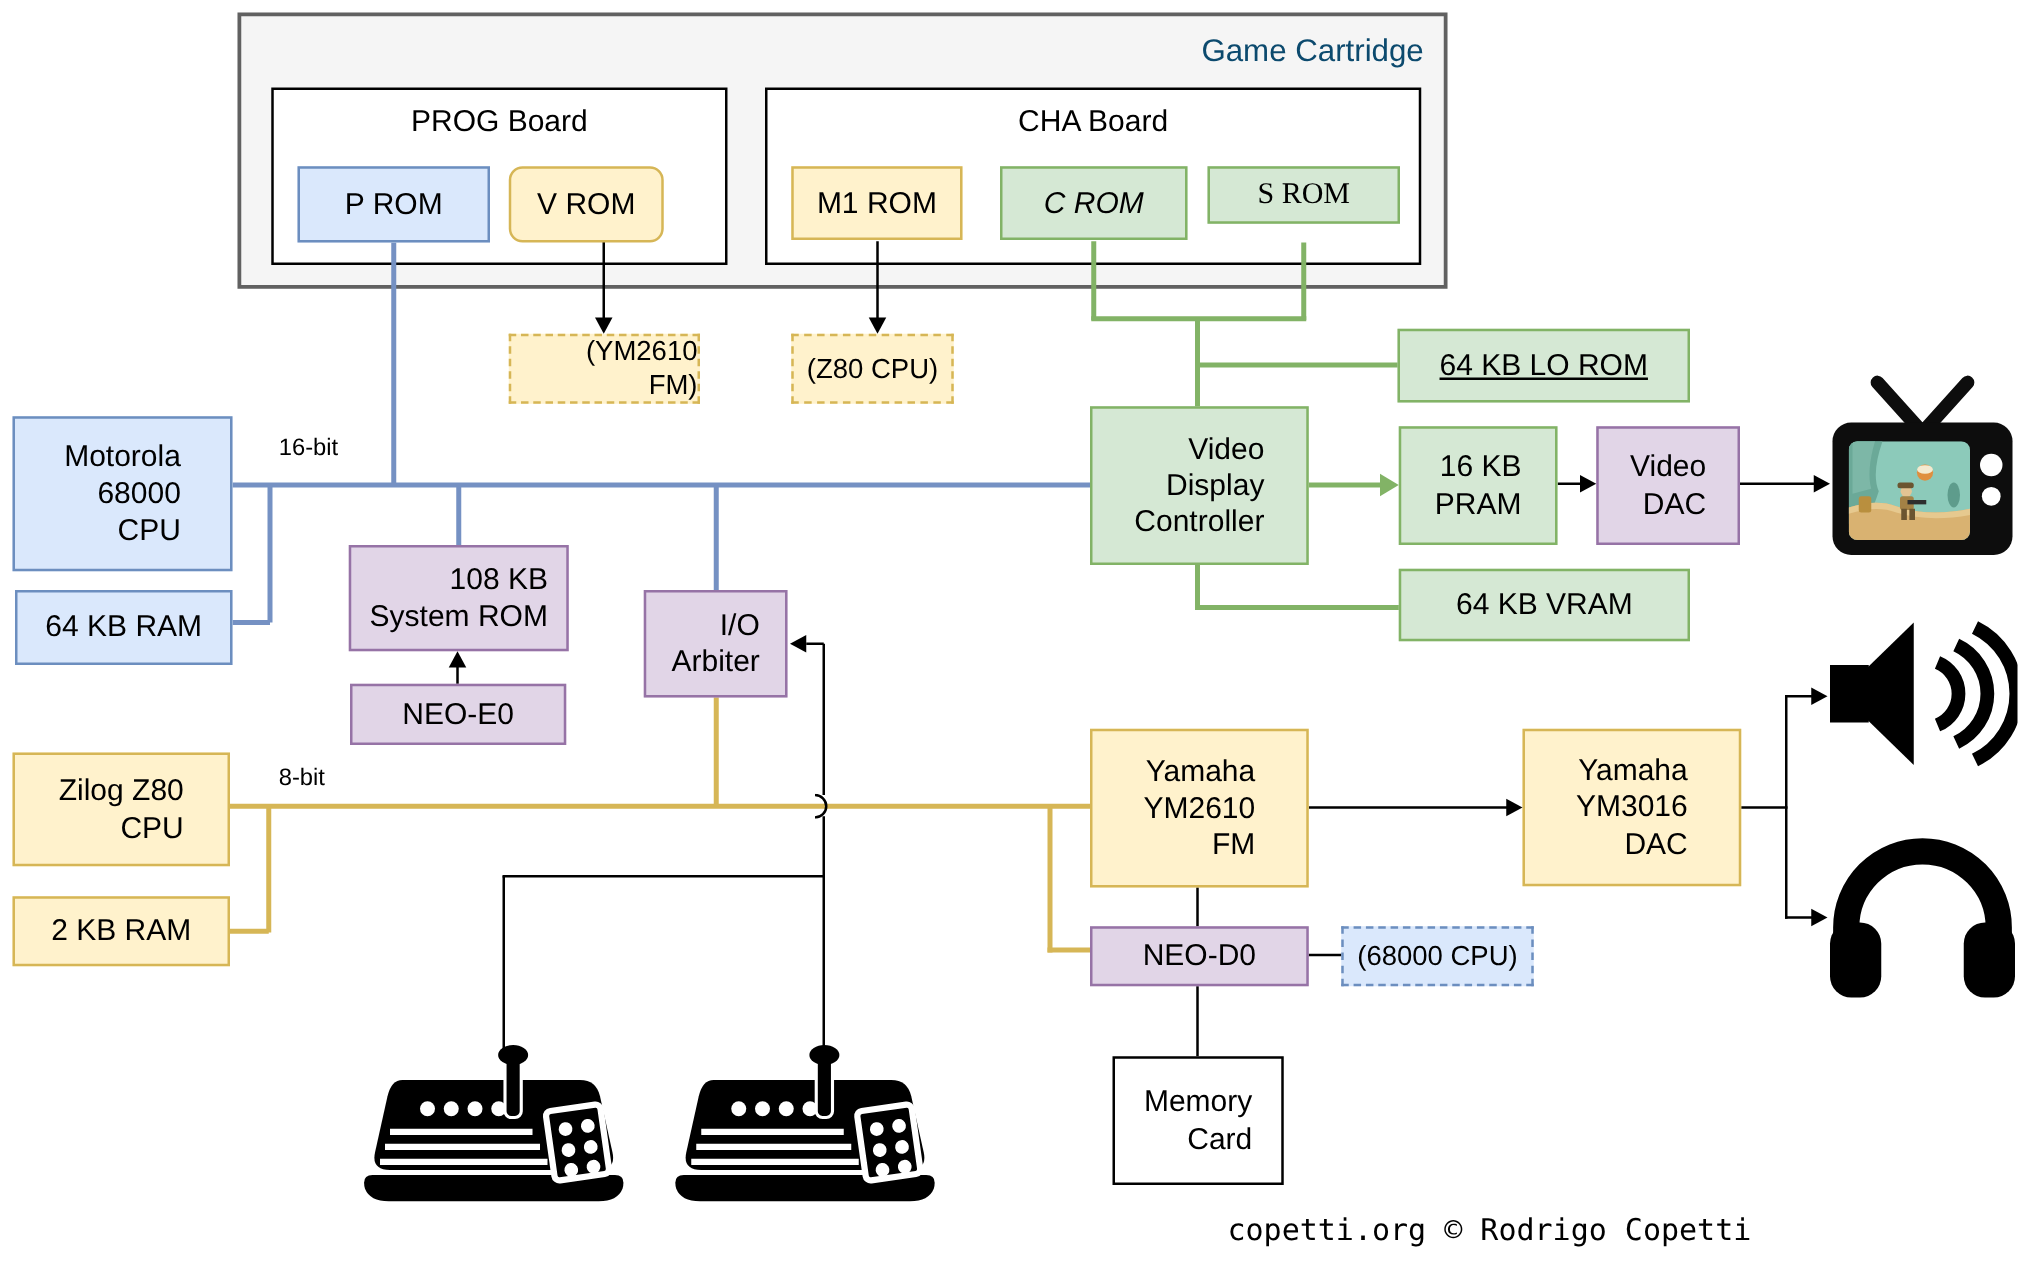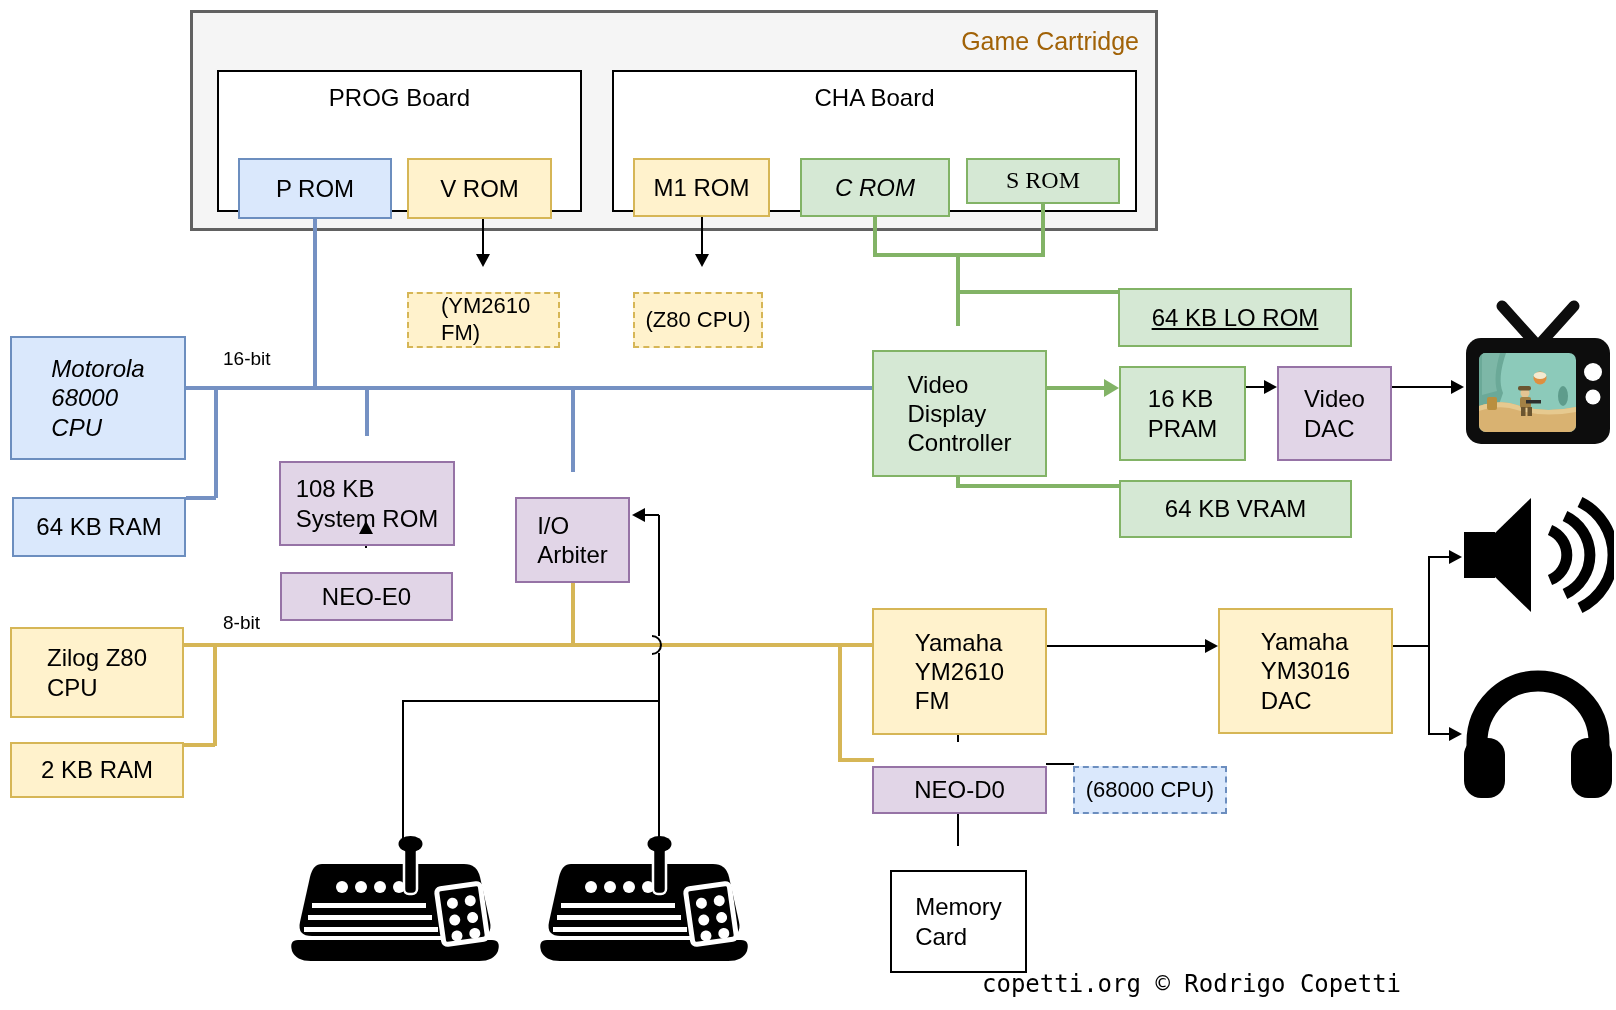--- a/index.html
+++ b/index.html
@@ -1,27 +1,27 @@
 <!DOCTYPE html>
 <html><head>
 <meta charset="utf-8">
 <style>
   html,body{margin:0;padding:0;background:#fff;}
   #canvas{
     position:relative;width:1616px;height:1010px;background:#ffffff;
     font-family:"Liberation Sans",sans-serif;overflow:hidden;color:#000;
   }
   .cart{position:absolute;background:#f5f5f5;border:3px solid #616161;z-index:0;box-sizing:border-box;}
-  .cart-label{position:absolute;top:14px;right:16px;font-size:25px;color:#a16207;text-align:right;}
+  .cart-label{position:absolute;top:14px;right:16px;font-size:25px;color:#0c4a6e;text-align:right;}
   .board{position:absolute;background:#ffffff;border:2px solid #000;z-index:1;box-sizing:border-box;padding-left:26px;}
   .board-title{position:absolute;top:12px;left:0;width:100%;text-align:center;font-size:24px;}
   .box{
     position:absolute;box-sizing:border-box;border:2px solid;z-index:3;
-    display:flex;align-items:center;justify-content:center;text-align:left;
-    white-space:pre-line;font-size:24px;line-height:1.22;margin-top:25px;
+    display:flex;align-items:center;justify-content:center;text-align:right;
+    white-space:pre-line;font-size:24px;line-height:1.22;
   }
   .blue{background:#dae8fc;border-color:#6c8ebf;}
   .yellow{background:#fff2cc;border-color:#d6b656;}
   .green{background:#d5e8d4;border-color:#82b366;}
   .purple{background:#e1d5e7;border-color:#9673a6;}
   .plain{background:#ffffff;border-color:#000000;}
   .ghost-y{background:#fff2cc;border:2px dashed #d6b656;font-size:22px;}
   .ghost-b{background:#dae8fc;border:2px dashed #6c8ebf;font-size:22px;}
   .ln{position:absolute;z-index:2;}
   .lb{background:#7591c3;}
@@ -108,27 +108,27 @@
   <div class="arr arr-u" style="left:359px;top:521px;"></div>
   <div class="arr arr-rg" style="left:1104px;top:379px;"></div>
   <div class="arr arr-r" style="left:1264px;top:380px;"></div>
   <div class="arr arr-r" style="left:1451px;top:380px;"></div>
   <div class="arr arr-r" style="left:1205px;top:639px;"></div>
   <div class="arr arr-r" style="left:1449px;top:550px;"></div>
   <div class="arr arr-r" style="left:1449px;top:727px;"></div>
   <div class="arr arr-l" style="left:632px;top:508px;"></div>
 
   <div class="box blue" style="left:238px;top:133px;width:154px;height:61px;">P ROM</div>
-  <div class="box yellow" style="left:407px;top:133px;width:145px;height:61px;">V ROM</div>
+  <div class="box yellow" style="left:407px;top:133px;width:124px;height:61px;border-radius:11px;">V ROM</div>
   <div class="box yellow" style="left:633px;top:133px;width:137px;height:59px;">M1 ROM</div>
   <div class="box green" style="left:800px;top:133px;width:150px;height:59px;font-style:italic;">C ROM</div>
   <div class="box green" style="left:966px;top:133px;width:154px;height:46px;font-family:Liberation Serif, serif;">S ROM</div>
   <div class="box ghost-y" style="left:407px;top:267px;width:153px;height:56px;padding-left:32px;">(YM2610 FM)</div>
   <div class="box ghost-y" style="left:633px;top:267px;width:130px;height:56px;">(Z80 CPU)</div>
-  <div class="box blue" style="left:10px;top:311px;width:176px;height:124px;font-style:italic;">Motorola
+  <div class="box blue" style="left:10px;top:333px;width:176px;height:124px;">Motorola
 68000
 CPU</div>
   <div class="box blue" style="left:12px;top:472px;width:174px;height:60px;">64 KB RAM</div>
   <div class="box purple" style="left:279px;top:436px;width:176px;height:85px;">108 KB
 System ROM</div>
   <div class="box purple" style="left:280px;top:547px;width:173px;height:49px;">NEO-E0</div>
   <div class="box purple" style="left:515px;top:472px;width:115px;height:86px;">I/O
 Arbiter</div>
   <div class="box green" style="left:872px;top:325px;width:175px;height:127px;">Video
 Display

